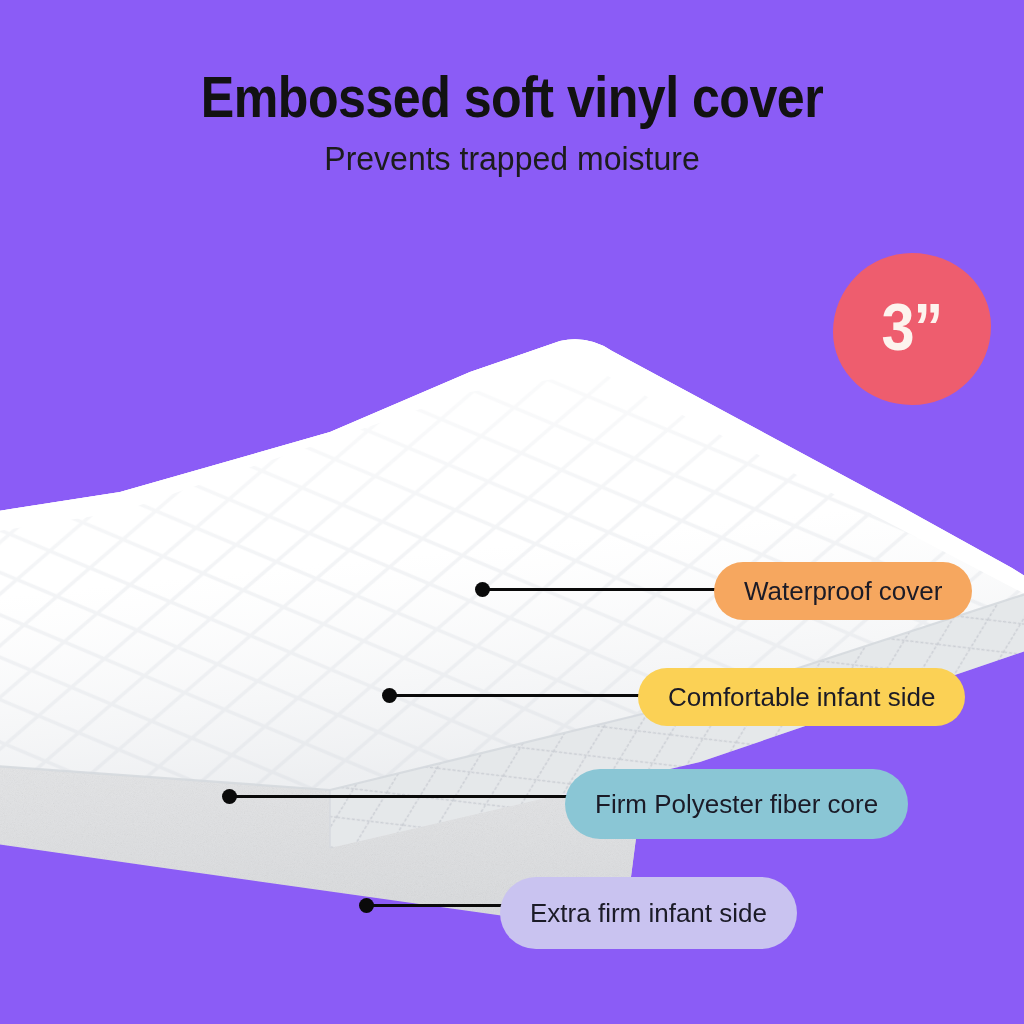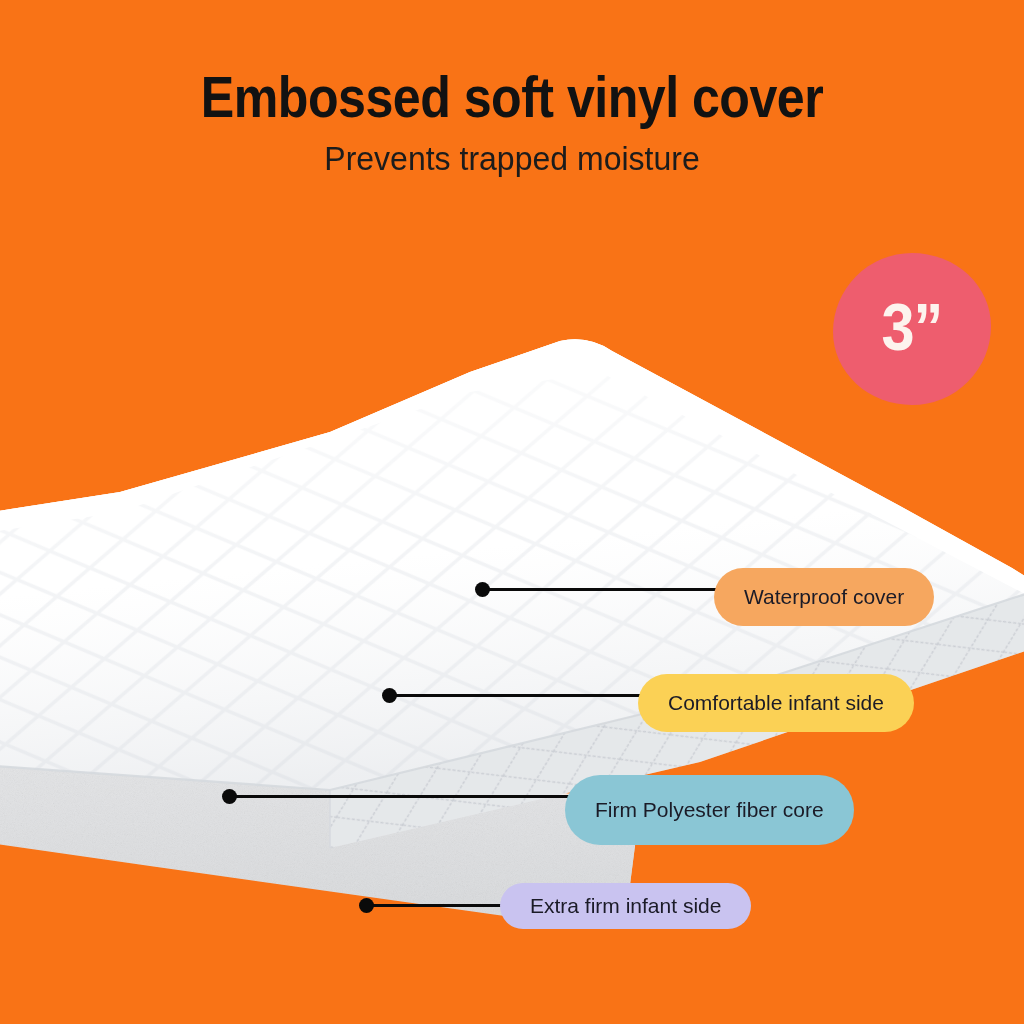--- a/index.html
+++ b/index.html
@@ -10,21 +10,21 @@
     width: 1024px;
     height: 1024px;
     background: #fdf0e9;
     font-family: "Liberation Sans", sans-serif;
     overflow: hidden;
   }
   #stage {
     position: relative;
     width: 1024px;
     height: 1024px;
-    background: #f97316;
+    background: #8b5cf6;
     overflow: hidden;
   }
 
   
   #header {
     position: absolute;
     left: 0;
     top: 66px;
     width: 1024px;
     text-align: center;
@@ -105,27 +105,26 @@
     height: 3px;
     background: #0a0a0a;
     z-index: 2;
   }
   .callout-pill {
     position: absolute;
     display: flex;
     align-items: center;
     justify-content: center;
     border-radius: 999px;
-    font-size: 21px;
+    font-size: 26px;
     color: #1b1b27;
     white-space: nowrap;
     z-index: 4;
     box-sizing: border-box;
     padding: 0 30px;
-    margin-top: 6px;
   }
 
   
   #dot-waterproof { left: 475px; top: 582px; }
   #line-waterproof { left: 487px; top: 588px; width: 250px; }
   #pill-waterproof {
     left: 714px; top: 562px; height: 58px;
     background: #f6a75f;
   }
 
@@ -139,21 +138,21 @@
   #dot-core { left: 222px; top: 789px; }
   #line-core { left: 234px; top: 795px; width: 340px; }
   #pill-core {
     left: 565px; top: 769px; height: 70px;
     background: #8ac6d5;
   }
 
   #dot-infant { left: 359px; top: 898px; }
   #line-infant { left: 371px; top: 904px; width: 140px; }
   #pill-infant {
-    left: 500px; top: 877px; height: 46px;
+    left: 500px; top: 877px; height: 72px;
     background: #c9c3f0;
   }
 </style>
 </head>
 <body>
 
 <div id="stage">
 
   <svg id="illustration" viewBox="0 0 1024 1024" xmlns="http://www.w3.org/2000/svg">
     <defs>

